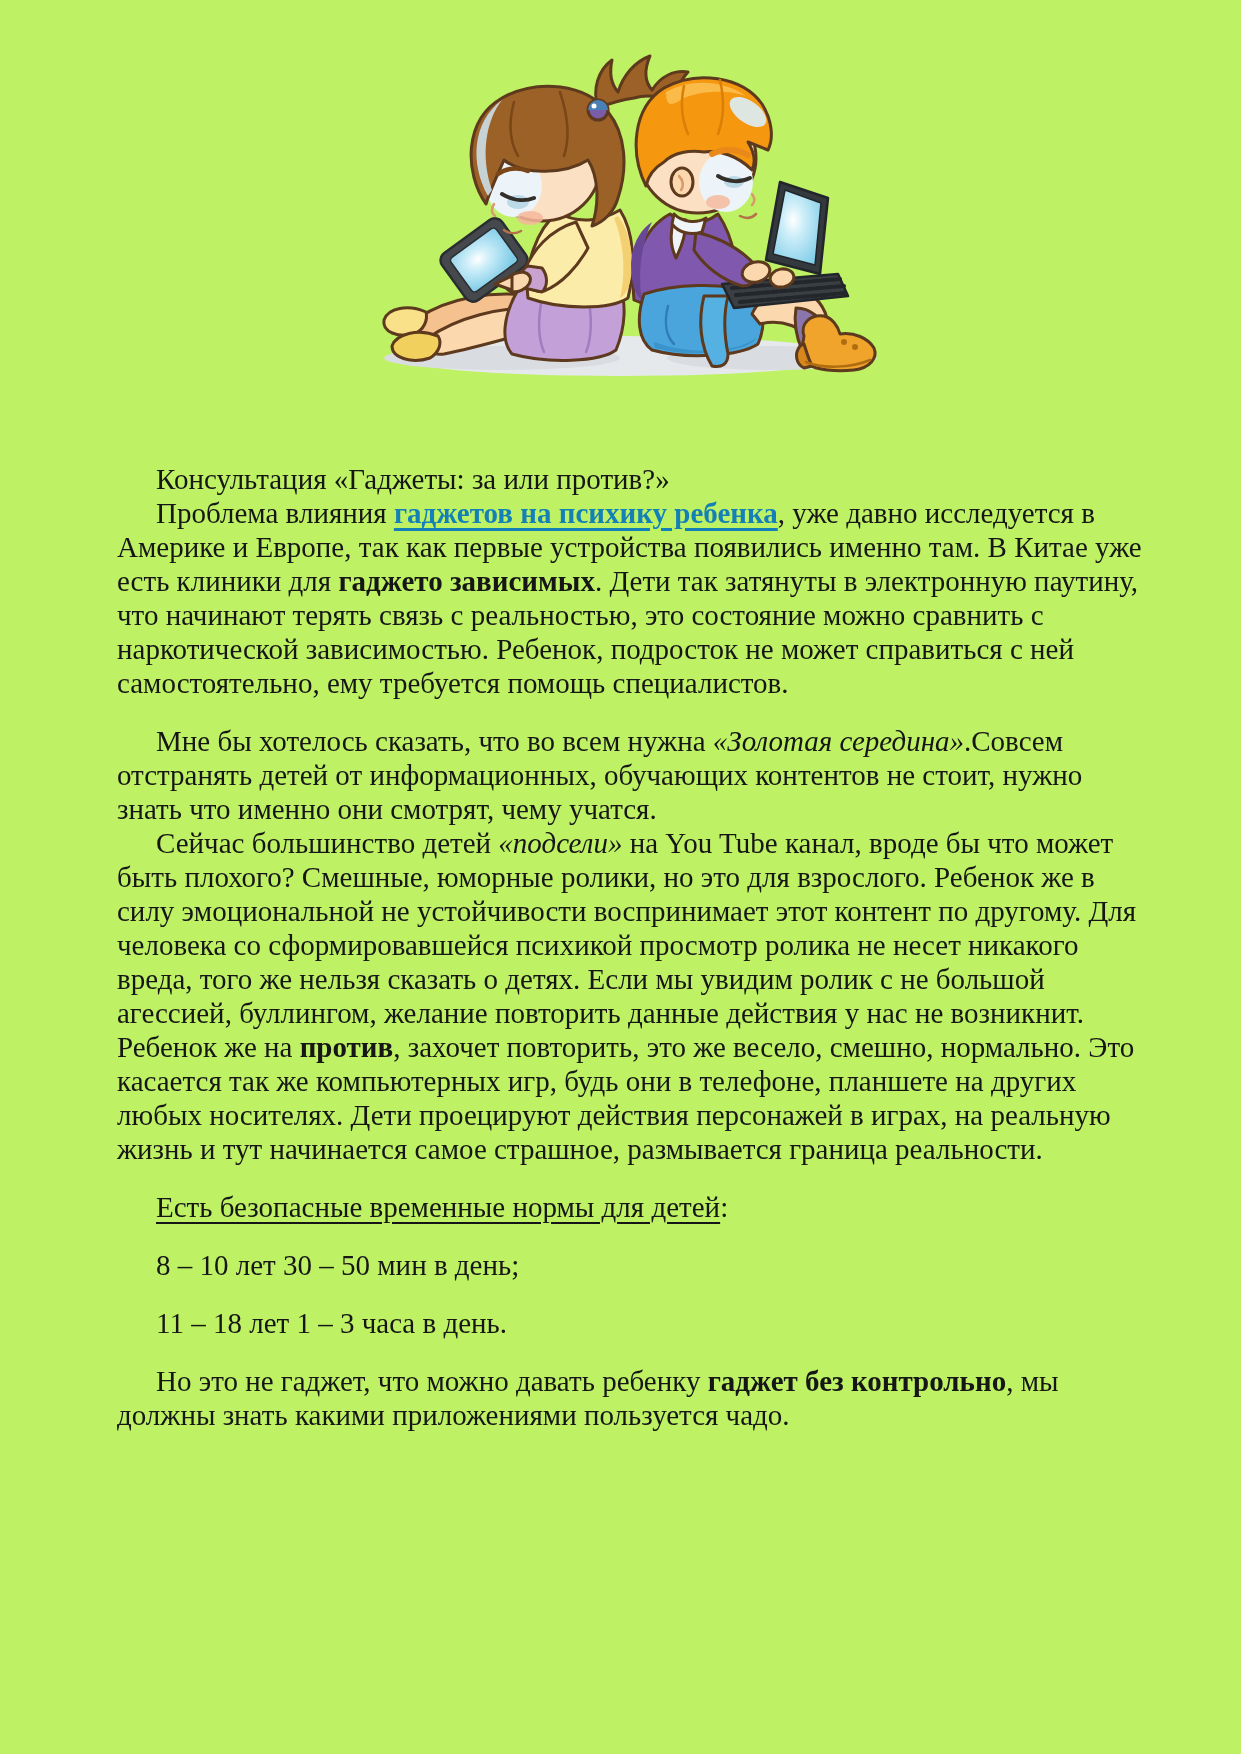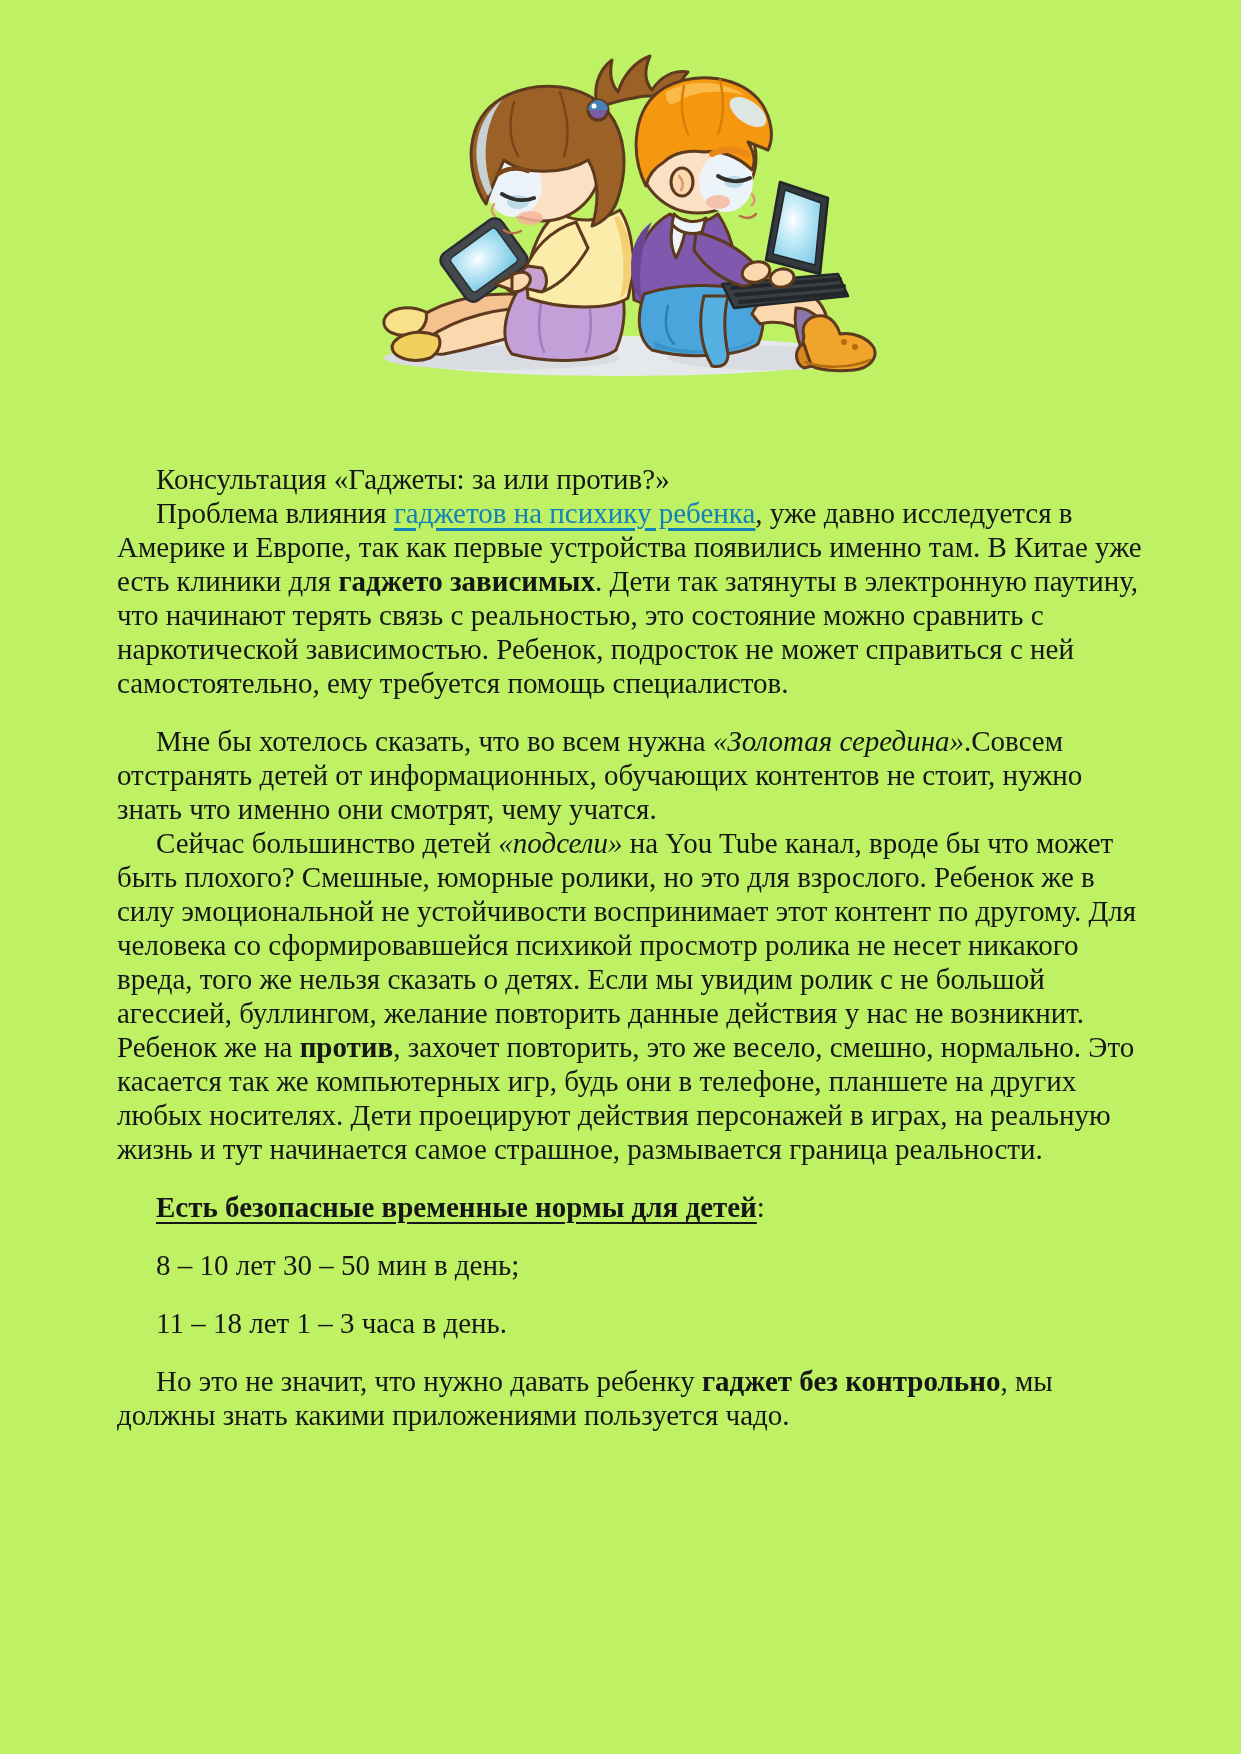--- a/index.html
+++ b/index.html
@@ -26,23 +26,23 @@
     width: 1030px;
     font-size: 29px;
     line-height: 34px;
     color: #161616;
     text-align: left;
   }
   .para { margin: 0; text-indent: 39px; }
   .para.space { margin-top: 24px; }
   .doc-body .b { font-weight: bold; }
   .doc-body .i { font-style: italic; }
-  .doc-body .u { text-decoration: underline; text-decoration-thickness: 2px; text-underline-offset: 5px; font-weight: bold; }
+  .doc-body .u { text-decoration: underline; text-decoration-thickness: 2px; text-underline-offset: 5px; }
   .doc-body a.link {
-    font-weight: normal;
+    font-weight: bold;
     text-decoration: underline;
     text-decoration-thickness: 2.5px;
     text-underline-offset: 5px;
     cursor: pointer;
   }
 </style>
 </head>
 <body>
 
 <div class="page" style="background: #bef264;">
@@ -167,16 +167,16 @@
   </div>
 
   <div class="doc-body" style="color: rgb(22, 22, 22);">
       <p class="para"><span>Консультация «Гаджеты: за или против?»</span></p>
       <p class="para"><span>Проблема влияния </span><a class="link" href="#" style="color: rgb(20, 128, 184);">гаджетов на психику ребенка</a><span>, уже давно исследуется в Америке и Европе, так как первые устройства появились именно там. В Китае уже есть клиники для </span><span class="b">гаджето зависимых</span><span>. Дети так затянуты в электронную паутину, что начинают терять связь с реальностью, это состояние можно сравнить с наркотической зависимостью. Ребенок, подросток не может справиться с ней самостоятельно, ему требуется помощь специалистов.</span></p>
       <p class="para space"><span>Мне бы хотелось сказать, что во всем нужна </span><span class="i">«Золотая середина»</span><span>.Совсем отстранять детей от информационных, обучающих контентов не стоит, нужно знать что именно они смотрят, чему учатся.</span></p>
       <p class="para"><span>Сейчас большинство детей </span><span class="i">«подсели»</span><span> на You Tube канал, вроде бы что может быть плохого? Смешные, юморные ролики, но это для взрослого. Ребенок же в силу эмоциональной не устойчивости воспринимает этот контент по другому. Для человека со сформировавшейся психикой просмотр ролика не несет никакого вреда, того же нельзя сказать о детях. Если мы увидим ролик с не большой агессией, буллингом, желание повторить данные действия у нас не возникнит. Ребенок же на </span><span class="b">против</span><span>, захочет повторить, это же весело, смешно, нормально. Это касается так же компьютерных игр, будь они в телефоне, планшете на других любых носителях. Дети проецируют действия персонажей в играх, на реальную жизнь и тут начинается самое страшное, размывается граница реальности.</span></p>
       <p class="para space"><span class="u">Есть безопасные временные нормы для детей</span><span>:</span></p>
       <p class="para space"><span>8 – 10 лет 30 – 50 мин в день;</span></p>
       <p class="para space"><span>11 – 18 лет 1 – 3 часа в день.</span></p>
-      <p class="para space"><span>Но это не значит, что нужно давать ребенку </span><span class="b">гаджет без контрольно</span><span>, мы должны знать какими приложениями пользуется чадо.</span></p>
+      <p class="para space"><span>Но это не гаджет, что можно давать ребенку </span><span class="b">гаджет без контрольно</span><span>, мы должны знать какими приложениями пользуется чадо.</span></p>
     </div>
 
 </div>
 
 </body></html>

